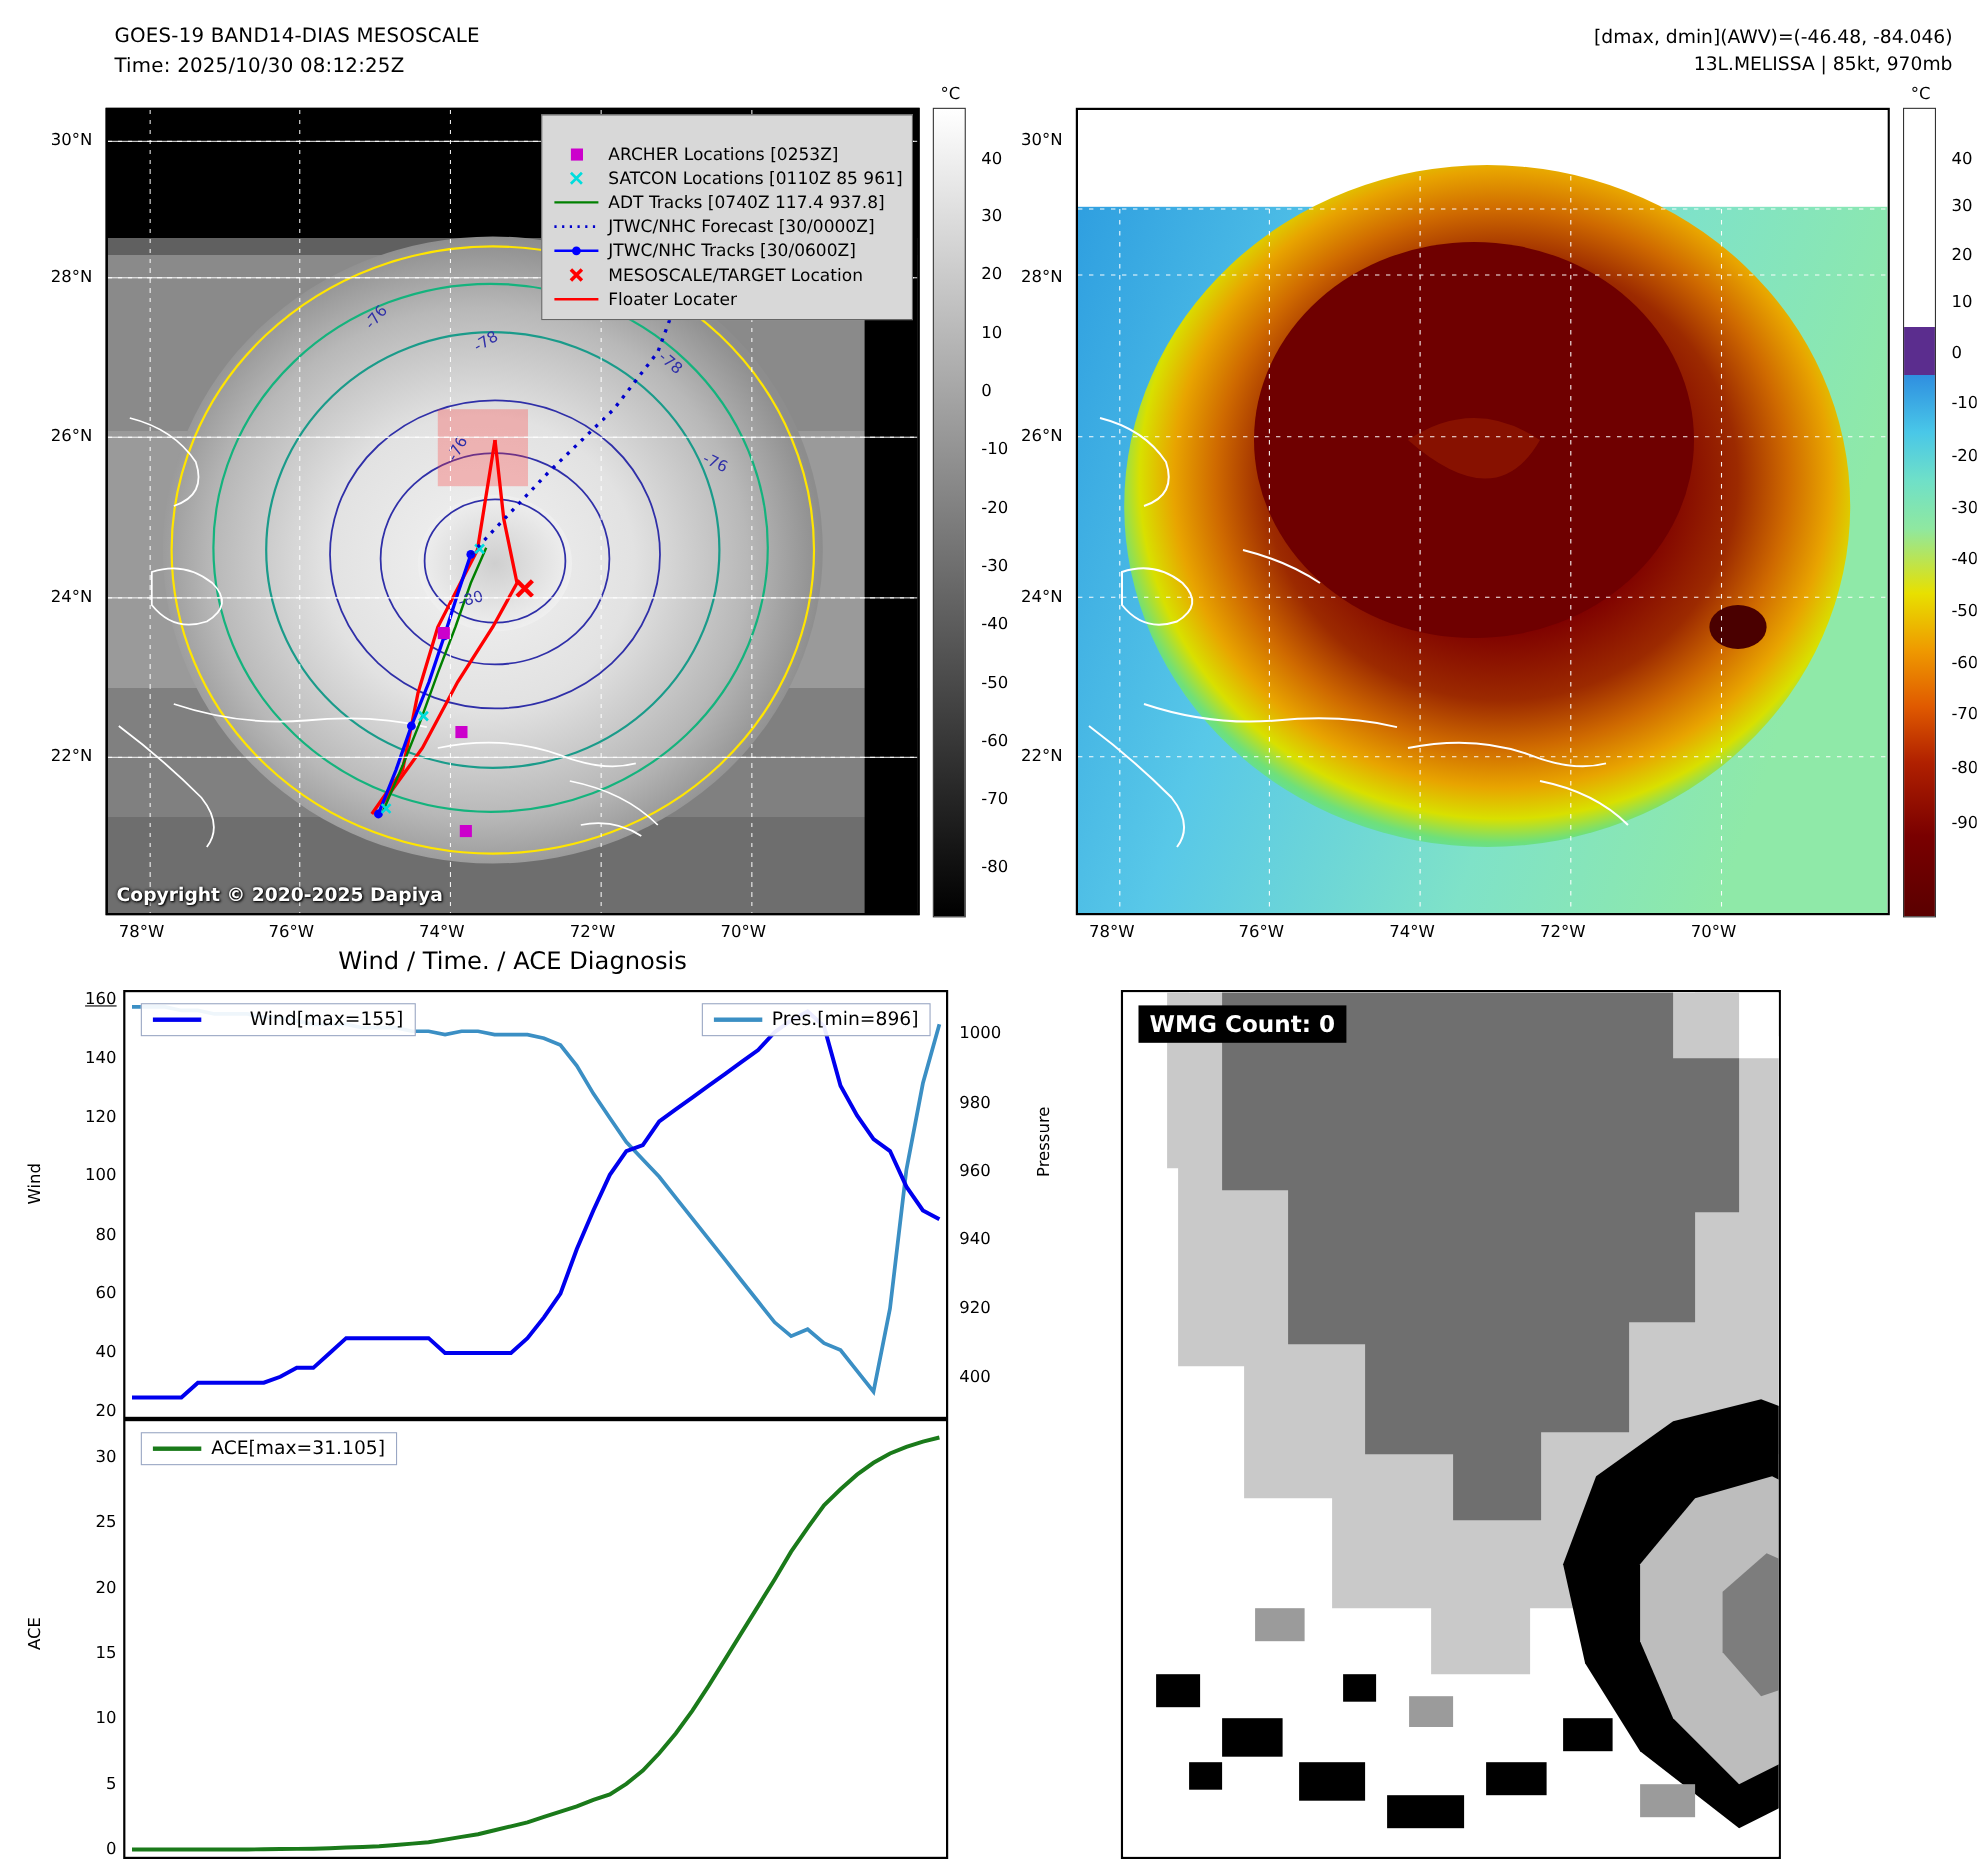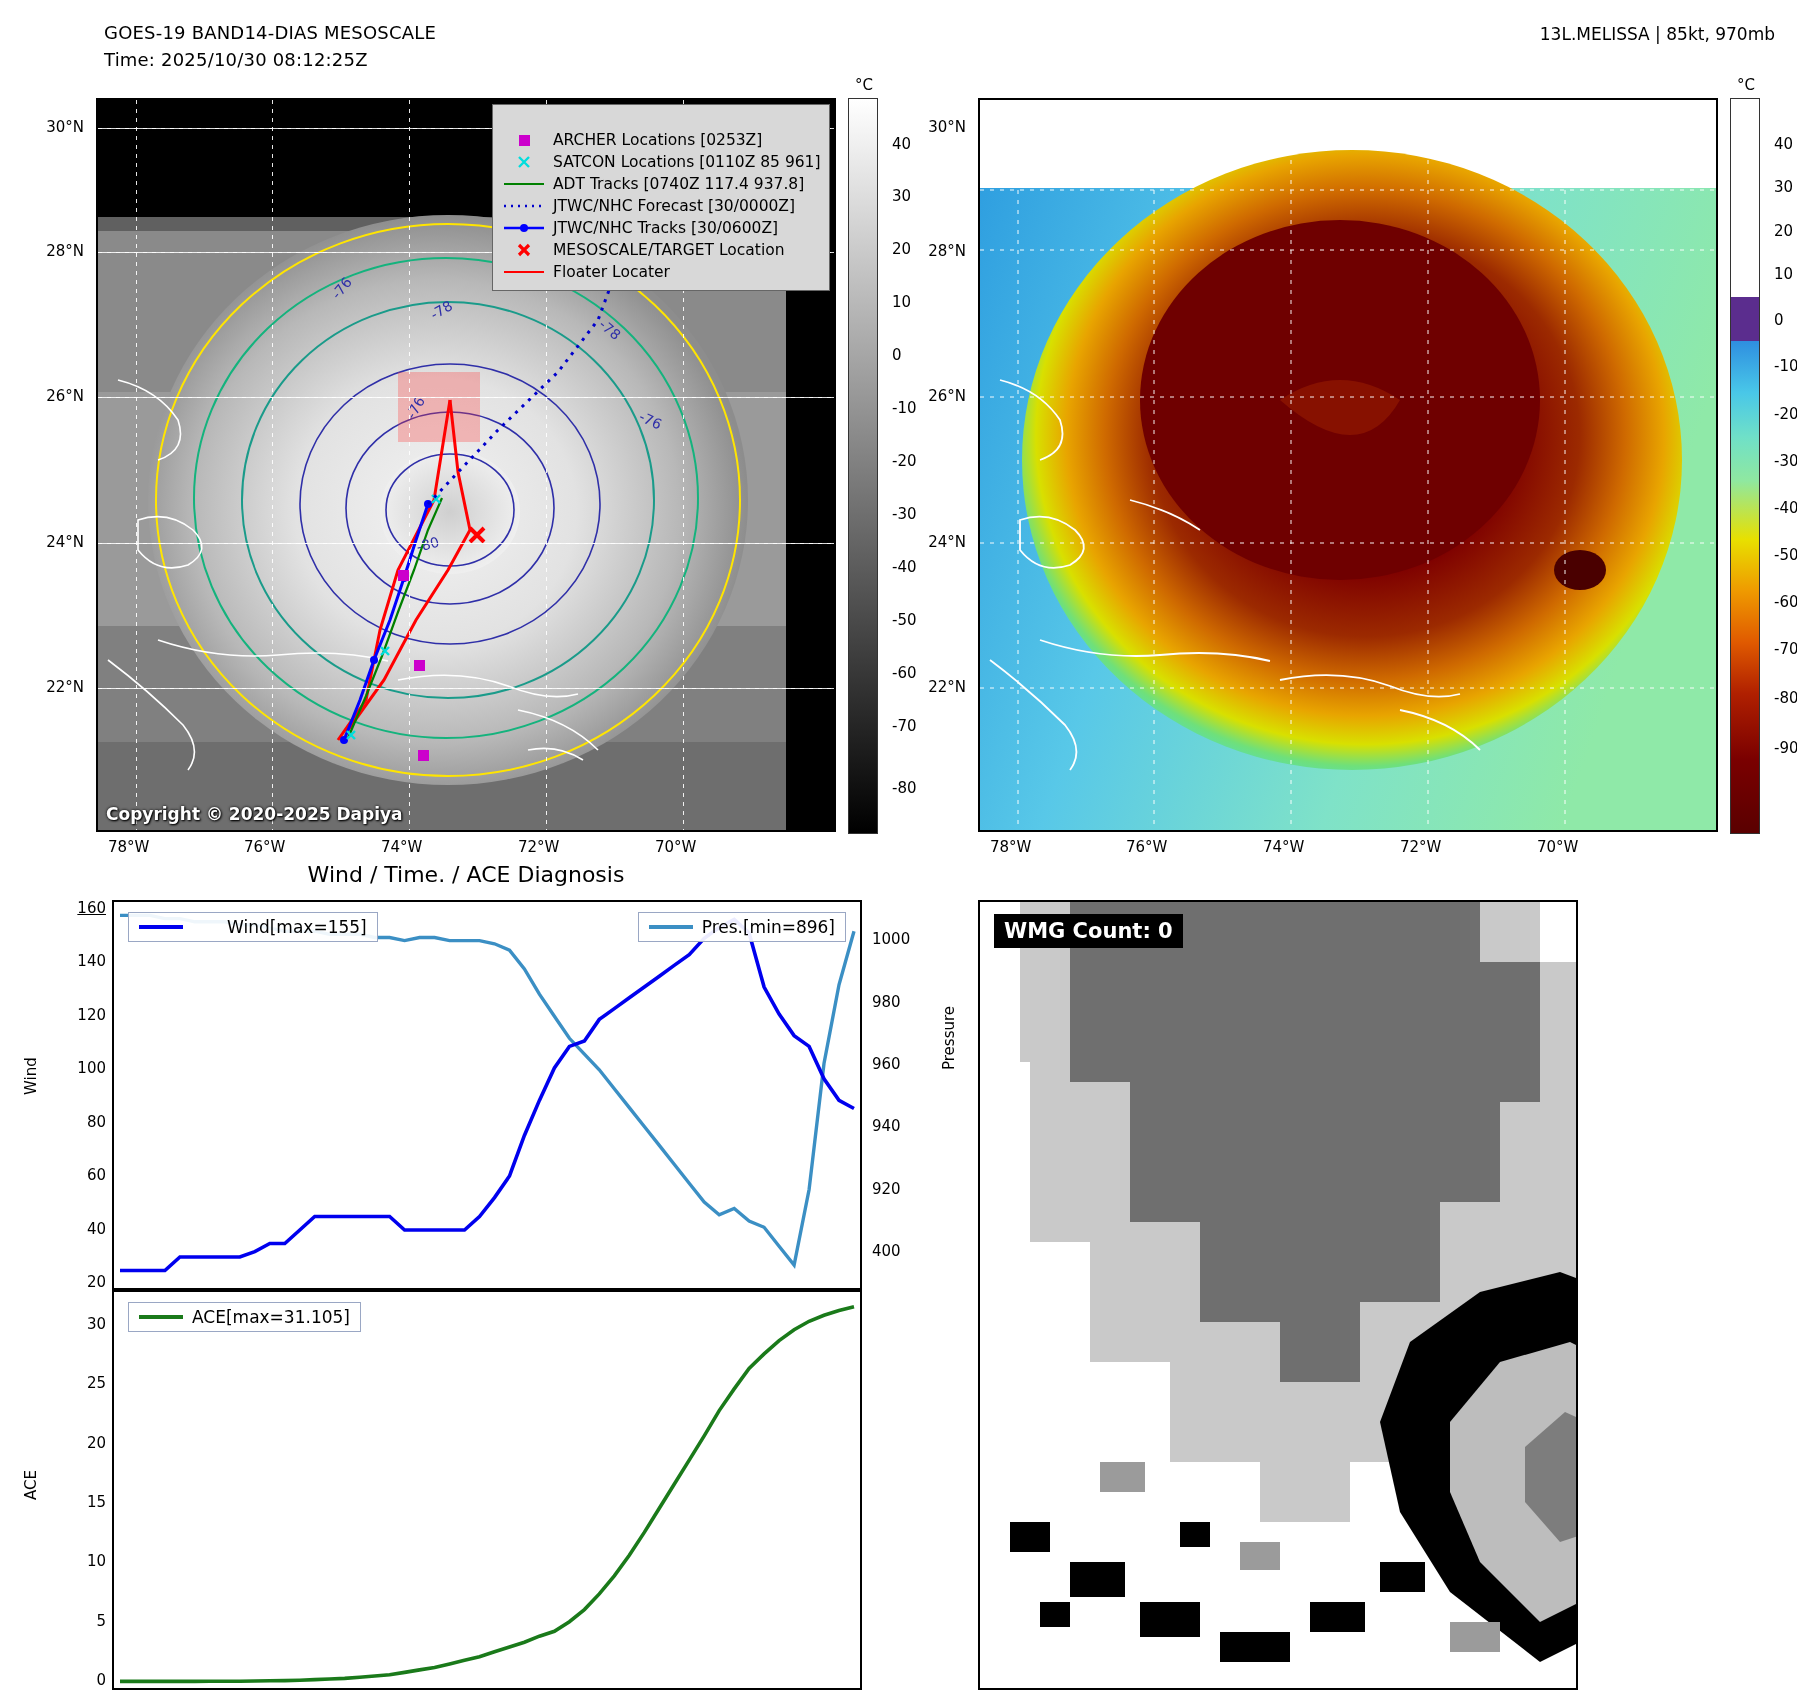--- a/index.html
+++ b/index.html
@@ -44,20 +44,21 @@
 </style>
 </head>
 <body>
 
 <div class="abs ttl" style="left:104px;top:22px;">
   <div>GOES-19 BAND14-DIAS MESOSCALE</div>
   <div style="margin-top:6px;">Time: 2025/10/30 08:12:25Z</div>
 </div>
 
 <div class="abs hdr-right" style="right:22px;top:22px;width:720px;">
+  <div>[dmax, dmin](AWV)=(-46.48, -84.046)</div>
   <div>13L.MELISSA | 85kt, 970mb</div>
 </div>
 
 <div class="frame" style="left:96px;top:98px;width:740px;height:734px;background:#000;">
   <div class="abs" id="ir-img" style="left:0;top:0;width:736px;height:730px;background:
        linear-gradient(180deg,#000 0 16%, #606060 16% 18%, #8a8a8a 18% 40%, #9a9a9a 40% 72%, #808080 72% 88%, #6e6e6e 88% 100%);">
 
     <svg width="736" height="730" viewBox="0 0 736 730">
       <defs>
         <radialGradient id="cld" cx="48%" cy="52%" r="52%">
@@ -383,21 +384,21 @@
 <div class="abs tick" id="ace-yticks" style="left:56px;top:1290px;width:54px;height:400px;">
     <span class="abs" style="right:4px;top:381.0px;">0</span>
     <span class="abs" style="right:4px;top:321.6px;">5</span>
     <span class="abs" style="right:4px;top:262.3px;">10</span>
     <span class="abs" style="right:4px;top:202.9px;">15</span>
     <span class="abs" style="right:4px;top:143.5px;">20</span>
     <span class="abs" style="right:4px;top:84.1px;">25</span>
     <span class="abs" style="right:4px;top:24.8px;">30</span>
   </div>
 
-<div class="frame" style="left:978px;top:900px;width:600px;height:790px;background:#ffffff;">
+<div class="frame" style="left:1019px;top:900px;width:600px;height:790px;background:#ffffff;">
   <svg width="736" height="786" viewBox="0 0 736 786">
     <rect x="0" y="0" width="736" height="786" fill="#ffffff"></rect>
     <path d="M60 0 H520 V40 H600 V140 H660 V300 H700 V420 H640 V480 H560 V560 H470 V620 H380 V680 H300 V620 H210 V540 H120 V420 H60 V260 H20 V60 H60 Z" fill="#ffffff"></path>
     <path d="M40 0 H560 V60 H620 V190 H660 V330 H620 V420 H540 V500 H460 V560 H370 V620 H280 V560 H190 V460 H110 V340 H50 V160 H40 Z" fill="#c9c9c9"></path>
     <path d="M90 0 H500 V60 H560 V200 H520 V300 H460 V400 H380 V480 H300 V420 H220 V320 H150 V180 H90 Z" fill="#6f6f6f"></path>
 
     <path d="M560 760 L470 690 L420 610 L400 520 L430 440 L500 390 L580 370 L660 400 L700 470 L700 560 L650 660 L600 740 Z" fill="#000000"></path>
     <path d="M560 720 L500 660 L470 590 L470 520 L520 460 L590 440 L650 470 L670 540 L650 620 L600 700 Z" fill="#bdbdbd"></path>
     <path d="M580 640 L545 600 L545 545 L585 510 L630 530 L635 590 L610 630 Z" fill="#7d7d7d"></path>
 

